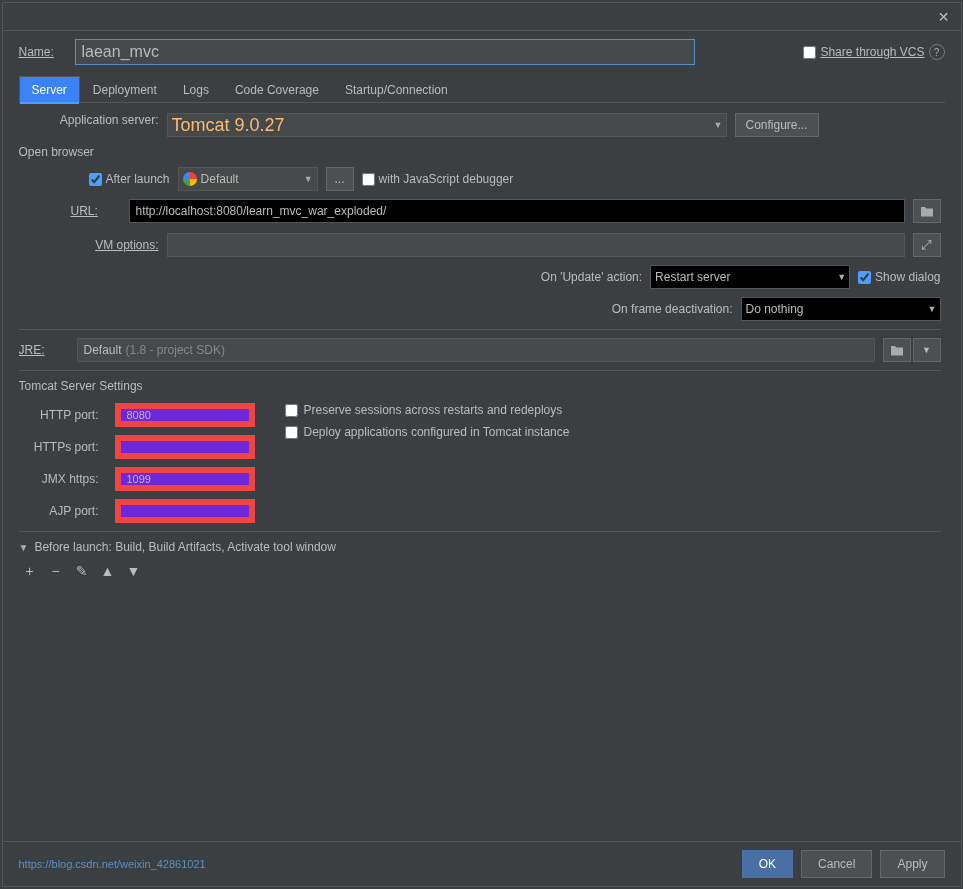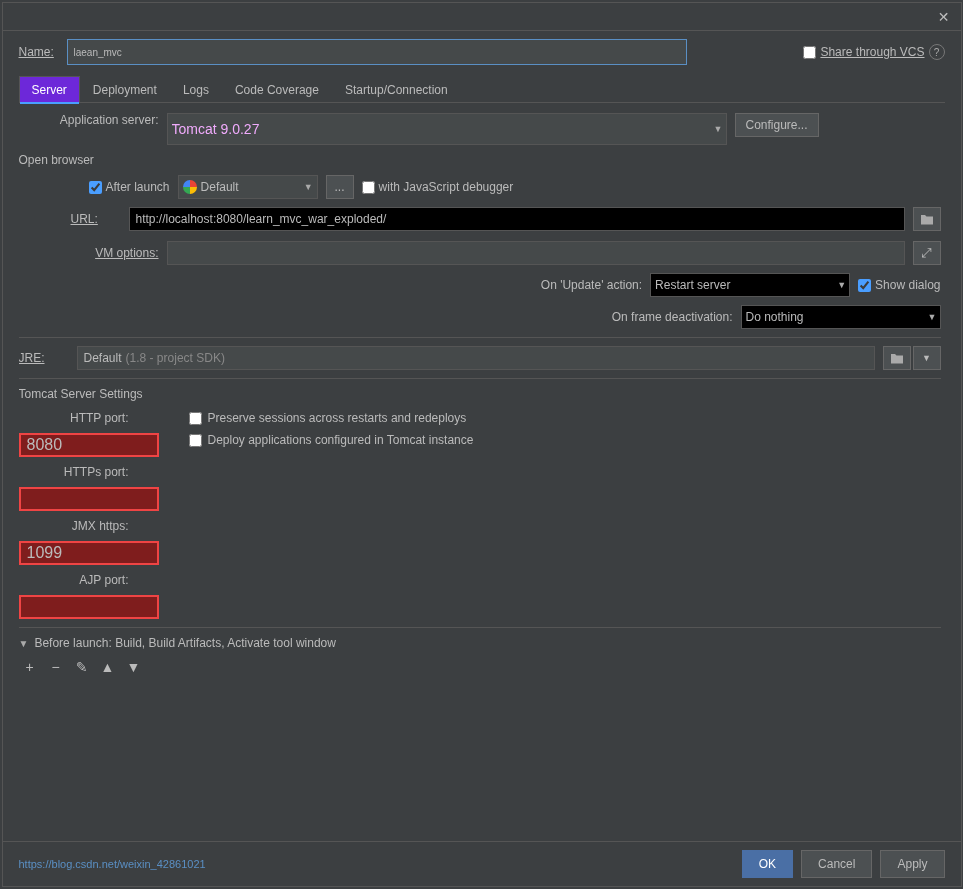--- a/index.html
+++ b/index.html
@@ -57,22 +57,23 @@
       min-width: 40px;
     }
     .name-input {
       flex: 1;
       max-width: 620px;
       height: 26px;
       background: #45494a;
       border: 1px solid #5a8fc4;
       color: #bbbbbb;
       padding: 2px 6px;
-      font-size: 10px;
+      font-size: 16px;
       outline: none;
+      margin-left: 8px;
     }
     .share-checkbox {
       width: 13px;
       height: 13px;
       accent-color: #4a9eff;
     }
     .share-label {
       font-size: 12px;
       color: #bbbbbb;
       text-decoration: underline;
@@ -98,21 +99,21 @@
       padding: 6px 12px;
       cursor: pointer;
       font-size: 12px;
       color: #bbbbbb;
       border: 1px solid transparent;
       border-bottom: none;
       position: relative;
       top: 1px;
     }
     .tab.active {
-      background: #6d28d9;
+      background: #3b82f6;
       border-color: #555;
       border-bottom-color: #3c3f41;
       color: #ffffff;
     }
     .tab-underline {
       border-bottom: 2px solid #4a9eff;
       position: absolute;
       bottom: -1px;
       left: 0;
       right: 0;
@@ -135,25 +136,25 @@
       margin-bottom: 8px;
       gap: 8px;
     }
     .form-label {
       min-width: 140px;
       font-size: 12px;
       color: #bbbbbb;
       text-align: right;
     }
     .select-input {
-      height: 32px;
+      height: 24px;
       background: #45494a;
       border: 1px solid #555;
-      color: #f0abfc;
-      font-size: 14px;
+      color: #fdba74;
+      font-size: 18px;
       padding: 0 4px;
       cursor: pointer;
       appearance: none;
       -webkit-appearance: none;
     }
     .configure-btn {
       height: 24px;
       background: #4c5052;
       border: 1px solid #666;
       color: #bbbbbb;
@@ -342,37 +343,36 @@
     }
     .tomcat-section-title {
       font-size: 12px;
       color: #bbbbbb;
       margin-bottom: 10px;
       margin-top: 4px;
     }
     .port-row {
       display: flex;
       align-items: center;
-      gap: 8px;
-      flex-direction: column;
+      gap: 16px;
     }
     .port-label {
       min-width: 80px;
       font-size: 12px;
       color: #bbbbbb;
       text-align: right;
     }
     .port-input {
       width: 140px;
       height: 24px;
-      background: #7f1d1d;
-      border: 2px solid #ef4444;
+      background: #6d28d9;
+      border: 6px solid #ef4444;
       color: #bbbbbb;
       padding: 2px 6px;
-      font-size: 16px;
+      font-size: 11px;
       outline: none;
     }
     .checkbox-option {
       display: flex;
       align-items: center;
       gap: 6px;
       font-size: 12px;
       color: #bbbbbb;
     }
     .divider {

